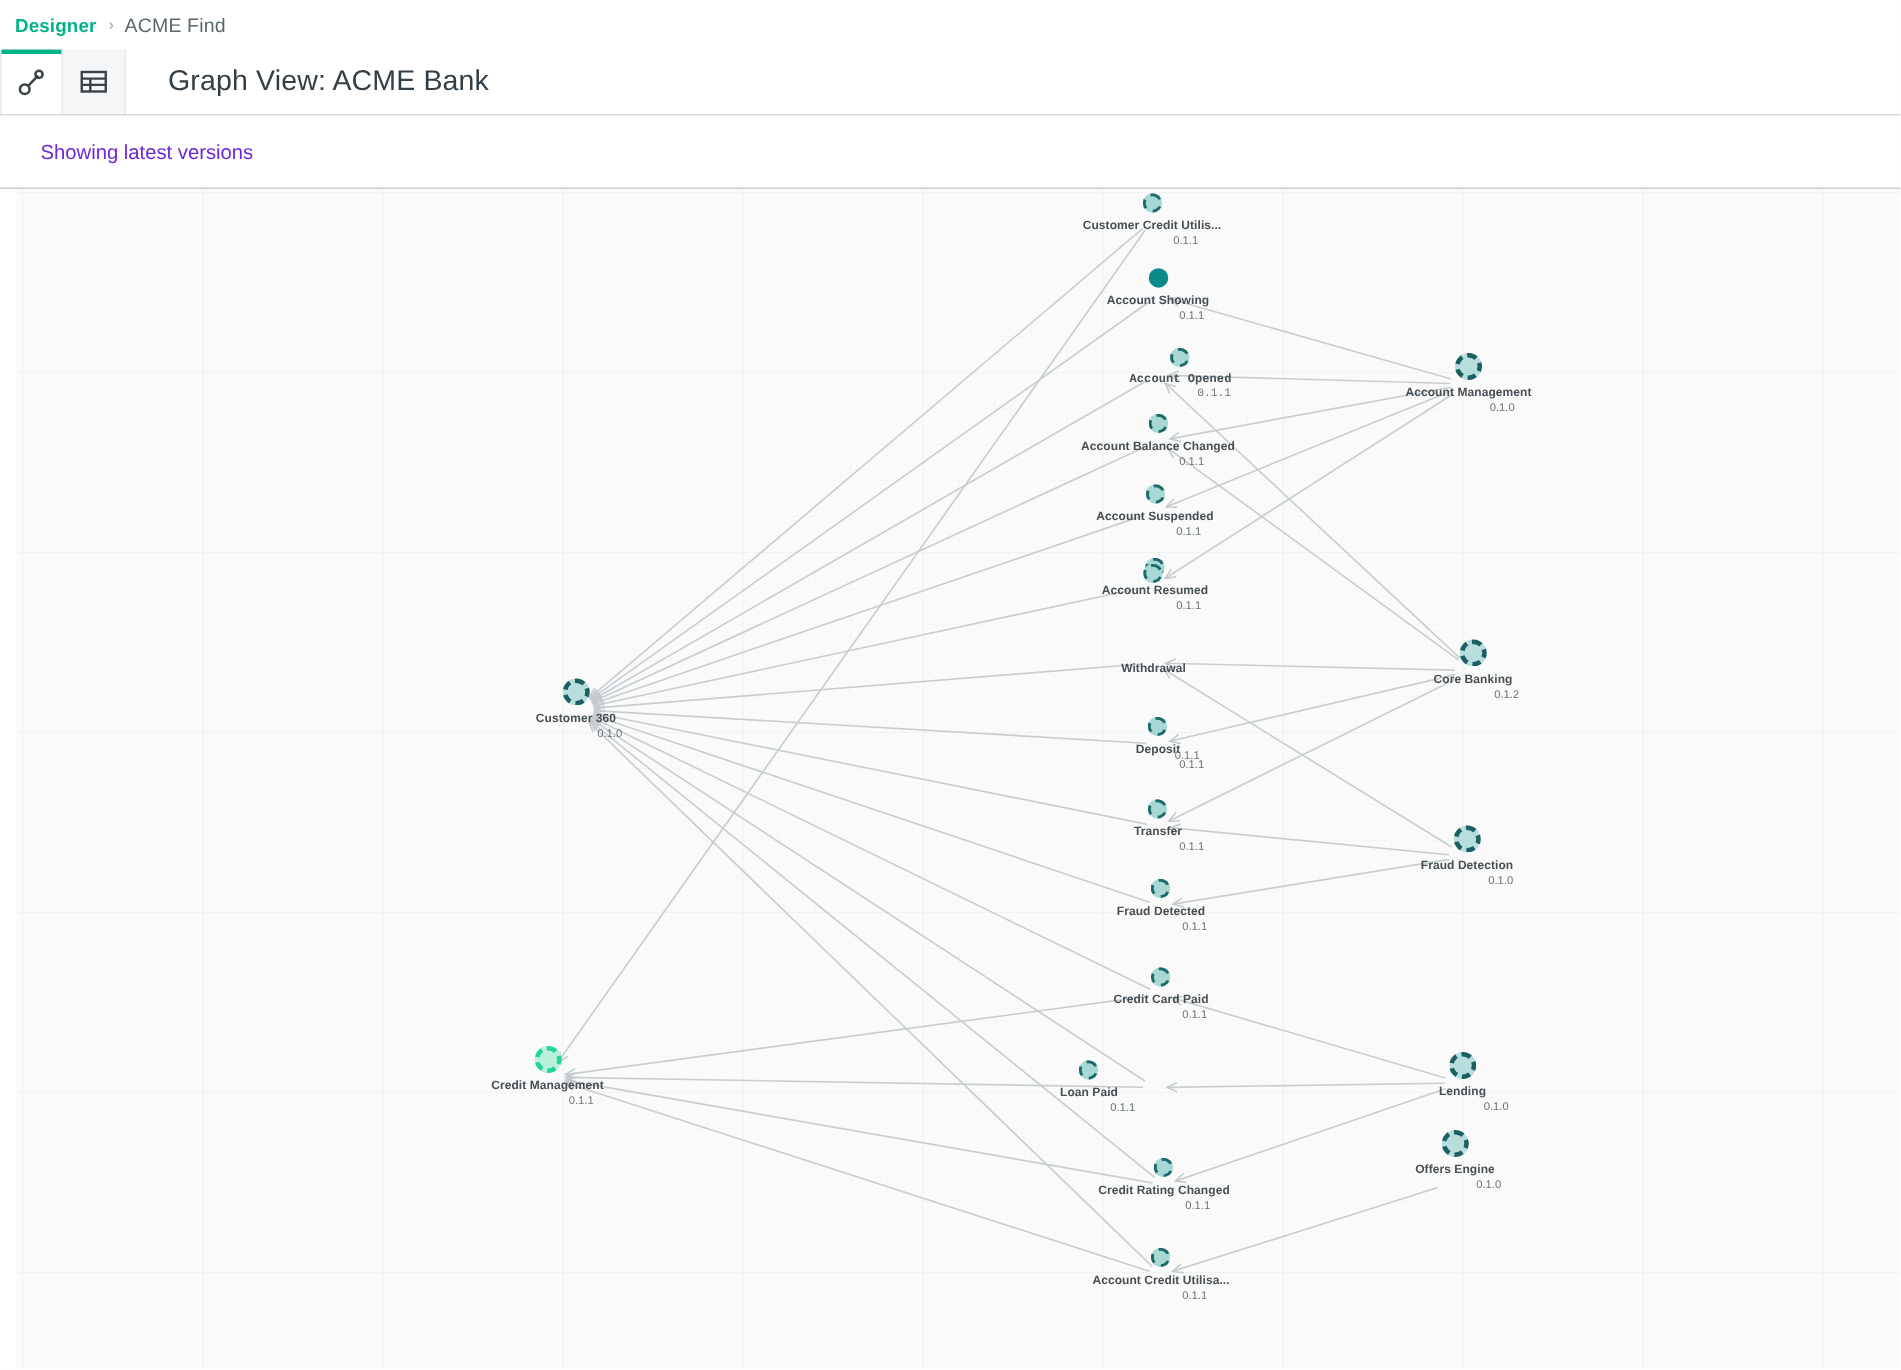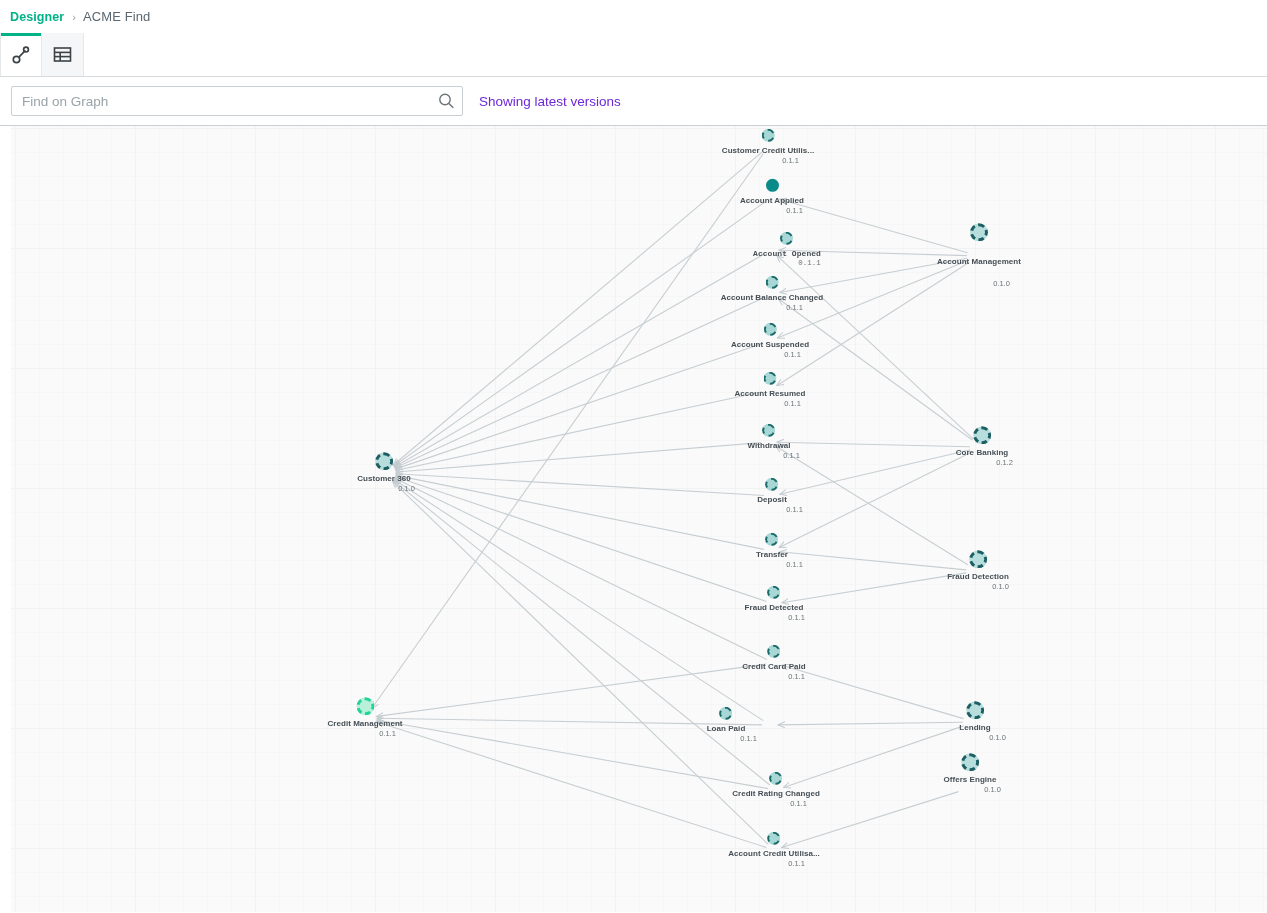--- a/index.html
+++ b/index.html
@@ -217,32 +217,24 @@
   <div class="tab inactive">
     <span>
       <svg width="19" height="19" viewBox="0 0 19 19">
         <rect x="1.5" y="3" width="16" height="13" fill="none" stroke="#3c4347" stroke-width="1.6"></rect>
         <line x1="1.5" y1="7.4" x2="17.5" y2="7.4" stroke="#3c4347" stroke-width="1.6"></line>
         <line x1="1.5" y1="11.6" x2="17.5" y2="11.6" stroke="#3c4347" stroke-width="1.6"></line>
         <line x1="7.2" y1="7.4" x2="7.2" y2="16" stroke="#3c4347" stroke-width="1.6"></line>
       </svg>
     </span>
   </div>
+  <div class="page-title">Graph View: ACME Bank</div>
 </div>
 
 <div class="searchrow">
-  <div class="search-wrap">
-    <input class="search-input" type="text" placeholder="Find on Graph" style="">
-    <span class="search-icon-btn">
-      <svg width="17" height="17" viewBox="0 0 17 17">
-        <circle cx="7" cy="7" r="5.2" fill="none" stroke="#6b7478" stroke-width="1.4"></circle>
-        <line x1="10.9" y1="10.9" x2="15.3" y2="15.3" stroke="#6b7478" stroke-width="1.4"></line>
-      </svg>
-    </span>
-  </div>
   <div class="showing-label">Showing latest versions</div>
 </div>
 
 <div class="canvas-outer">
   <div class="canvas" id="canvas">
     <svg class="edges-svg" id="edges">
       <defs>
         <marker id="arrow" viewBox="0 0 10 10" refX="9" refY="5" markerWidth="7" markerHeight="7" orient="auto-start-reverse">
           <path d="M 0 1 L 9 5 L 0 9" fill="none" stroke="#c2cacf" stroke-width="1.3"></path>
         </marker>
@@ -290,21 +282,21 @@
         <div class="node domain" style="left: 373px; top: 347px;">
           <div class="node-dot"></div>
           <div class="node-label">Customer 360</div>
           <div class="node-version">0.1.0</div>
         </div>
         <div class="node domain-green" style="left: 354px; top: 592px;">
           <div class="node-dot"></div>
           <div class="node-label">Credit Management</div>
           <div class="node-version">0.1.1</div>
         </div>
-        <div class="node domain" style="left: 968px; top: 130px; gap: 12px;">
+        <div class="node domain" style="left: 968px; top: 130px;">
           <div class="node-dot"></div>
           <div class="node-label">Account Management</div>
           <div class="node-version">0.1.0</div>
         </div>
         <div class="node domain" style="left: 971px; top: 321px;">
           <div class="node-dot"></div>
           <div class="node-label">Core Banking</div>
           <div class="node-version">0.1.2</div>
         </div>
         <div class="node domain" style="left: 967px; top: 445px;">
@@ -322,21 +314,21 @@
           <div class="node-label">Offers Engine</div>
           <div class="node-version">0.1.0</div>
         </div>
         <div class="node event" style="left: 757px; top: 21px;">
           <div class="node-dot"></div>
           <div class="node-label">Customer Credit Utilis...</div>
           <div class="node-version">0.1.1</div>
         </div>
         <div class="node event-solid" style="left: 761px; top: 71px;">
           <div class="node-dot"></div>
-          <div class="node-label">Account Applied</div>
+          <div class="node-label">Account Showing</div>
           <div class="node-version">0.1.1</div>
         </div>
         <div class="node event" style="left: 776px; top: 124px; font-family: Liberation Mono, monospace;">
           <div class="node-dot"></div>
           <div class="node-label">Account Opened</div>
           <div class="node-version">0.1.1</div>
         </div>
         <div class="node event" style="left: 761px; top: 168px;">
           <div class="node-dot"></div>
           <div class="node-label">Account Balance Changed</div>
@@ -345,21 +337,21 @@
         <div class="node event" style="left: 759px; top: 215px;">
           <div class="node-dot"></div>
           <div class="node-label">Account Suspended</div>
           <div class="node-version">0.1.1</div>
         </div>
         <div class="node event" style="left: 759px; top: 264px;">
           <div class="node-dot"></div>
           <div class="node-label">Account Resumed</div>
           <div class="node-version">0.1.1</div>
         </div>
-        <div class="node event" style="left: 758px; top: 316px;">
+        <div class="node event" style="left: 758px; top: 316px; gap: 48px;">
           <div class="node-dot"></div>
           <div class="node-label">Withdrawal</div>
           <div class="node-version">0.1.1</div>
         </div>
         <div class="node event" style="left: 761px; top: 370px;">
           <div class="node-dot"></div>
           <div class="node-label">Deposit</div>
           <div class="node-version">0.1.1</div>
         </div>
         <div class="node event" style="left: 761px; top: 425px; justify-content: space-between;">

